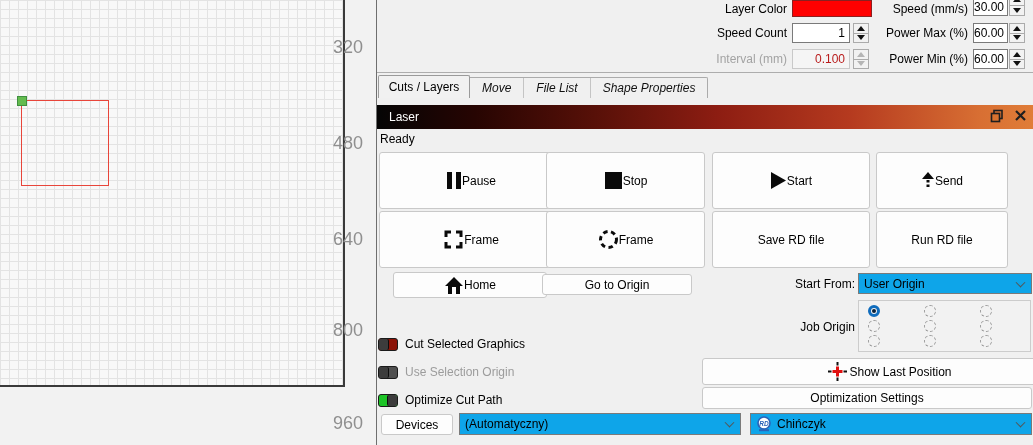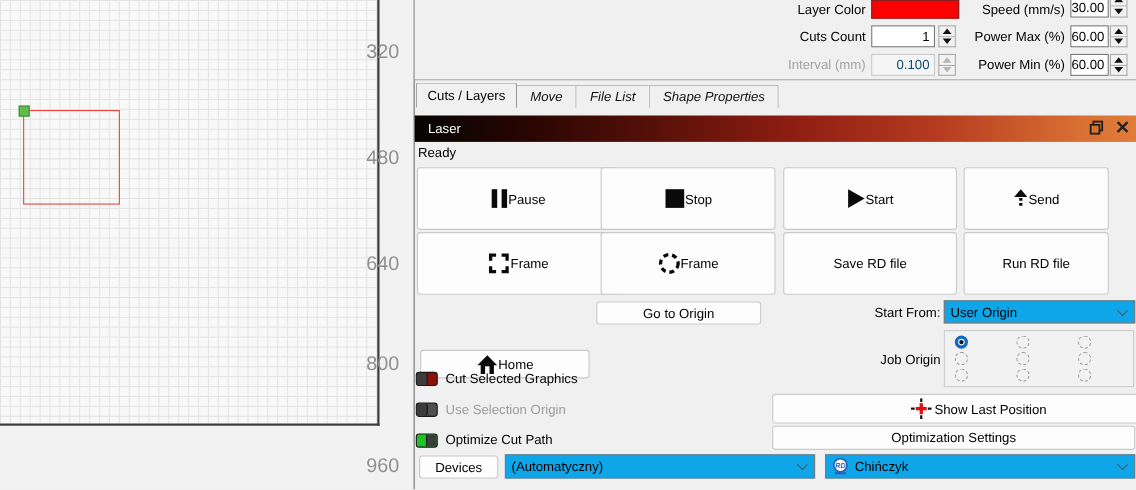--- a/index.html
+++ b/index.html
@@ -22,21 +22,21 @@
   #panel-divider { left:376px; top:0; width:1px; height:445px; background:#6f6f6f; }
 
   
   #right-panel { left:377px; top:0; width:656px; height:445px; }
 
   
   #params { left:0; top:0; width:656px; height:73px; background:#f0f0f0; border-bottom:1px solid #adadad; }
   .p-label { text-align:right; line-height:20px; }
   .p-label.dis { color:#a3a3a3; }
   .p-box { background:#fff; border:1px solid #7a7a7a; height:20px; line-height:18px; text-align:right; padding-right:4px; }
-  .p-box.dis { background:#f5f5f5; border-color:#c9c9c9; color:#0c4a6e; }
+  .p-box.dis { background:#f5f5f5; border-color:#c9c9c9; color:#b91c1c; }
   .spin { width:16px; height:20px; display:flex; flex-direction:column; }
   .spin-btn { flex:1; background:#f2f2f2; border:1px solid #ababab; display:flex; align-items:center; justify-content:center; }
   .spin-btn + .spin-btn { border-top:none; }
   .tri-up { width:0; height:0; border-left:4px solid transparent; border-right:4px solid transparent; border-bottom:5px solid #111; }
   .tri-dn { width:0; height:0; border-left:4px solid transparent; border-right:4px solid transparent; border-top:5px solid #111; }
   .spin.dis .tri-up { border-bottom-color:#b5b5b5; }
   .spin.dis .tri-dn { border-top-color:#b5b5b5; }
   #layer-color-swatch { left:415px; top:0; width:80px; height:17px; background:#ff0000; border:1px solid #8a2020; }
 
   
@@ -51,21 +51,21 @@
     color:#fff; display:flex; align-items:center; }
   #laser-title { margin-left:12px; font-size:12px; }
   .tb-icons { position:absolute; right:6px; top:4px; display:flex; gap:10px; }
   #status-ready { left:3px; top:132px; }
 
   
   .btn { background:#fdfdfd; border:1px solid #c9c9c9; border-radius:3px; display:flex; align-items:center; justify-content:center; font-size:12px; color:#000; }
   .btn-big { height:57px; }
   .r1 { top:152px; } .r2 { top:211px; }
   .c1 { left:2px; width:184px; } .c2 { left:169px; width:159px; } .c3 { left:335px; width:158px; } .c4 { left:499px; width:132px; }
-  #btn-home { left:5px; top:272px; width:154px; height:26px;margin-top:46px; }
+  #btn-home { left:16px; top:272px; width:154px; height:26px; }
   #btn-goto-origin { left:165px; top:274px; width:150px; height:21px; }
   #btn-show-last { left:325px; top:358px; width:376px; height:27px; gap:2px; }
   #btn-optimization { left:325px; top:387px; width:330px; height:22px; }
   #btn-devices { left:4px; top:414px; width:72px; height:21px; }
 
   
   .select { background:#0ea5e9; border:1px solid #7a7a7a; display:flex; align-items:center; padding:0 20px 0 5px; position:absolute; }
   .chev { position:absolute; right:7px; top:50%; width:7px; height:7px; border-right:1px solid #555; border-bottom:1px solid #555; transform:translateY(-70%) rotate(45deg); }
   #select-start-from { left:481px; top:273px; width:174px; height:21px; }
   #select-port { left:82px; top:413px; width:282px; height:22px; }
@@ -116,21 +116,21 @@
     <div class="abs p-box" style="left:596px; top:-3px; width:35px; height:19px;">30.00</div>
     <div class="abs spin" style="left:632px; top:-6px; height:22px;">
       <div class="spin-btn">
           <div class="tri-up"></div>
         </div>
         <div class="spin-btn">
           <div class="tri-dn"></div>
         </div>
     </div>
 
-    <div class="abs p-label" style="left:300px; top:23px; width:110px;">Cuts Count</div>
+    <div class="abs p-label" style="left:300px; top:23px; width:110px;">Speed Count</div>
     <div class="abs p-box" style="left:415px; top:23px; width:58px;">1</div>
     <div class="abs spin" style="left:476px; top:23px;">
       <div class="spin-btn">
           <div class="tri-up"></div>
         </div>
         <div class="spin-btn">
           <div class="tri-dn"></div>
         </div>
     </div>
     <div class="abs p-label" style="left:480px; top:23px; width:111px;">Power Max (%)</div>

